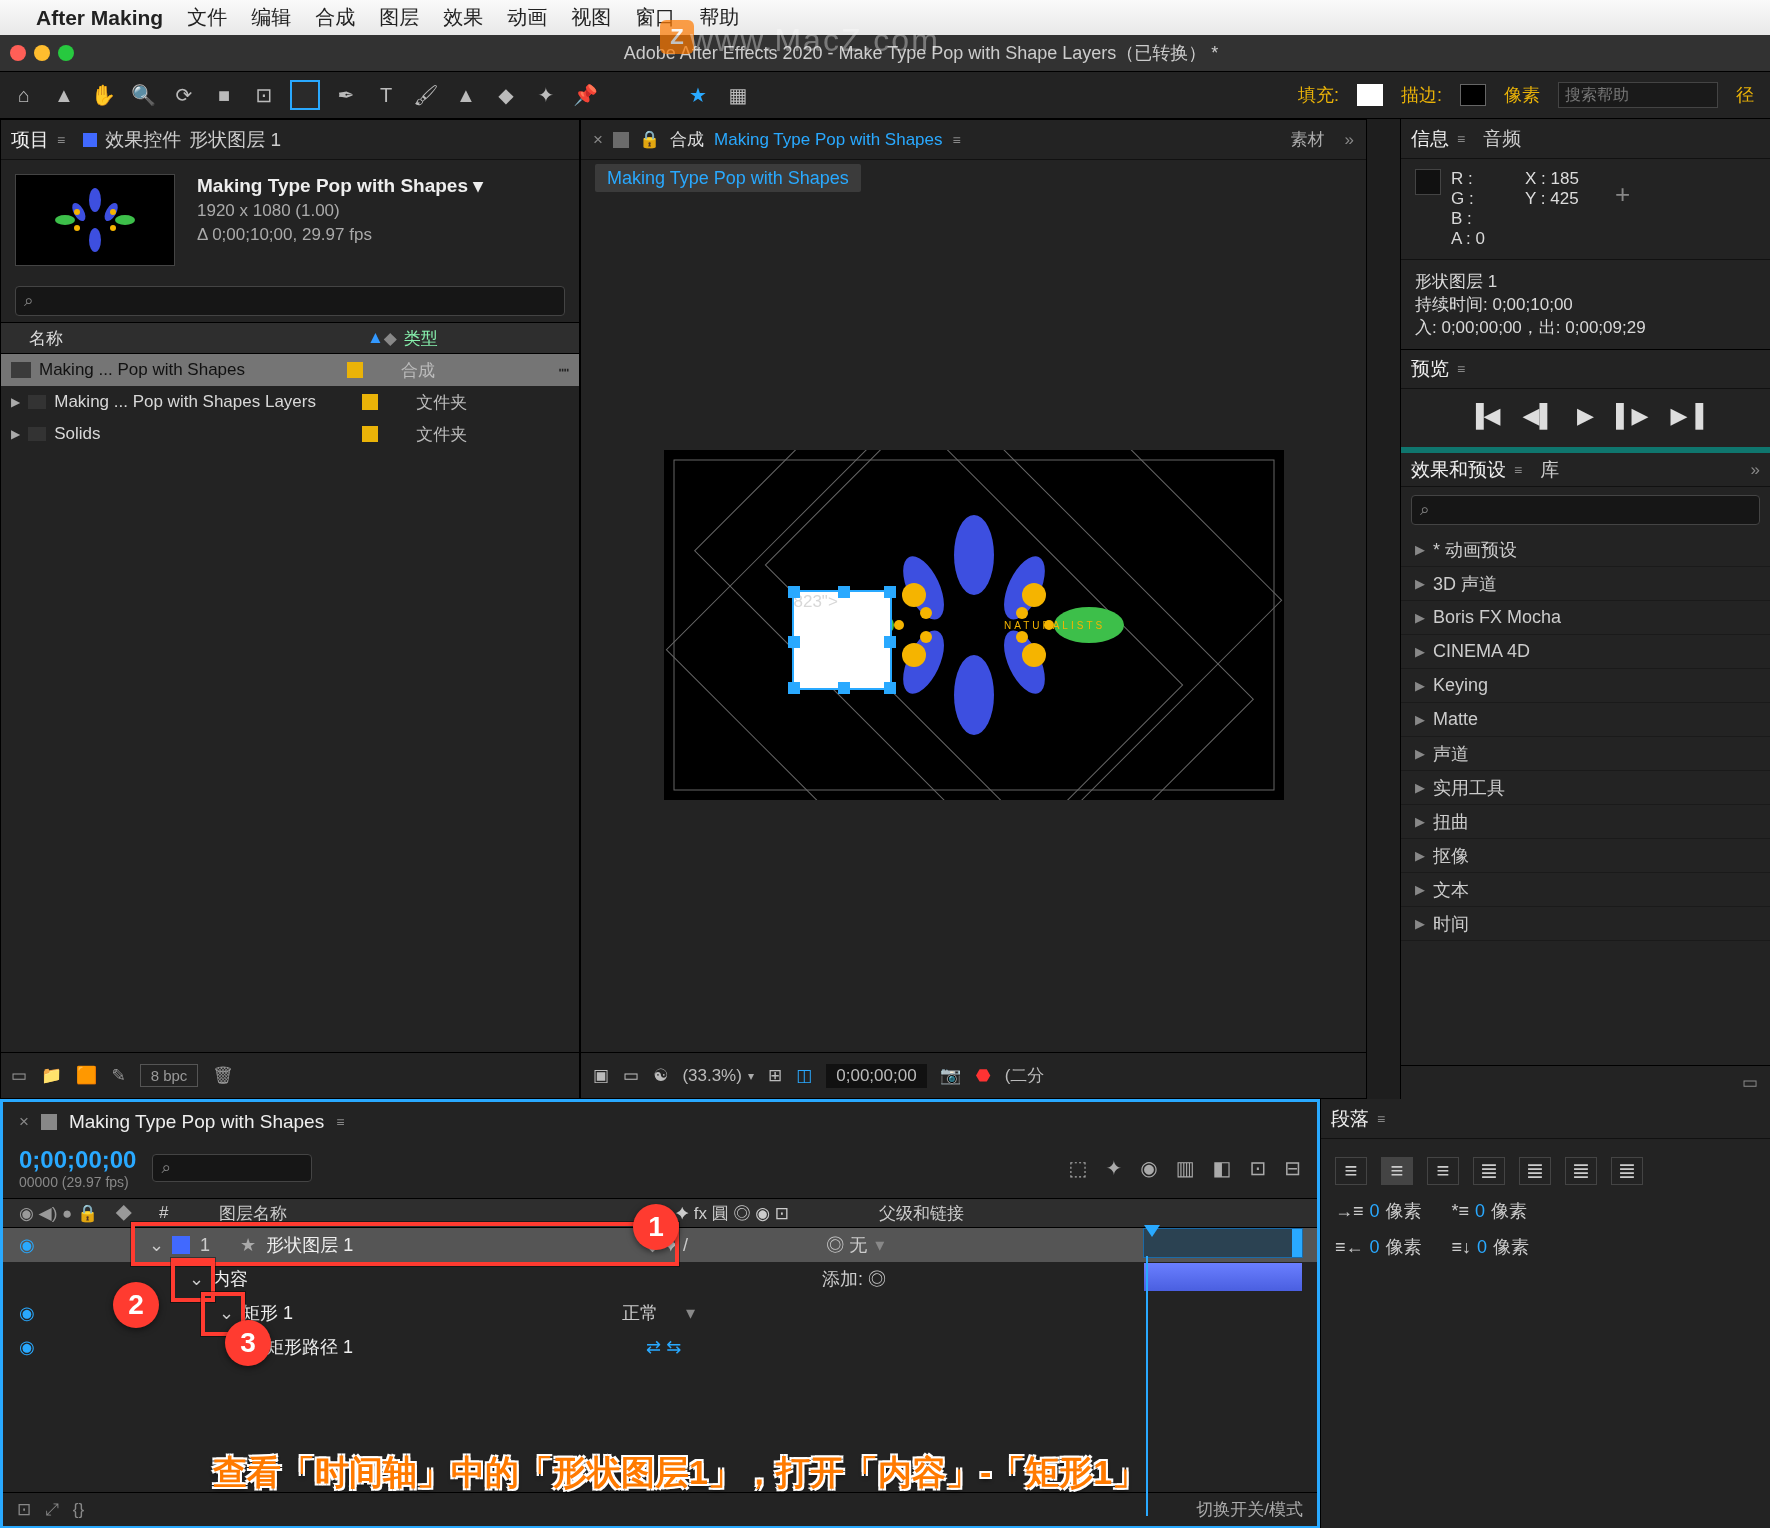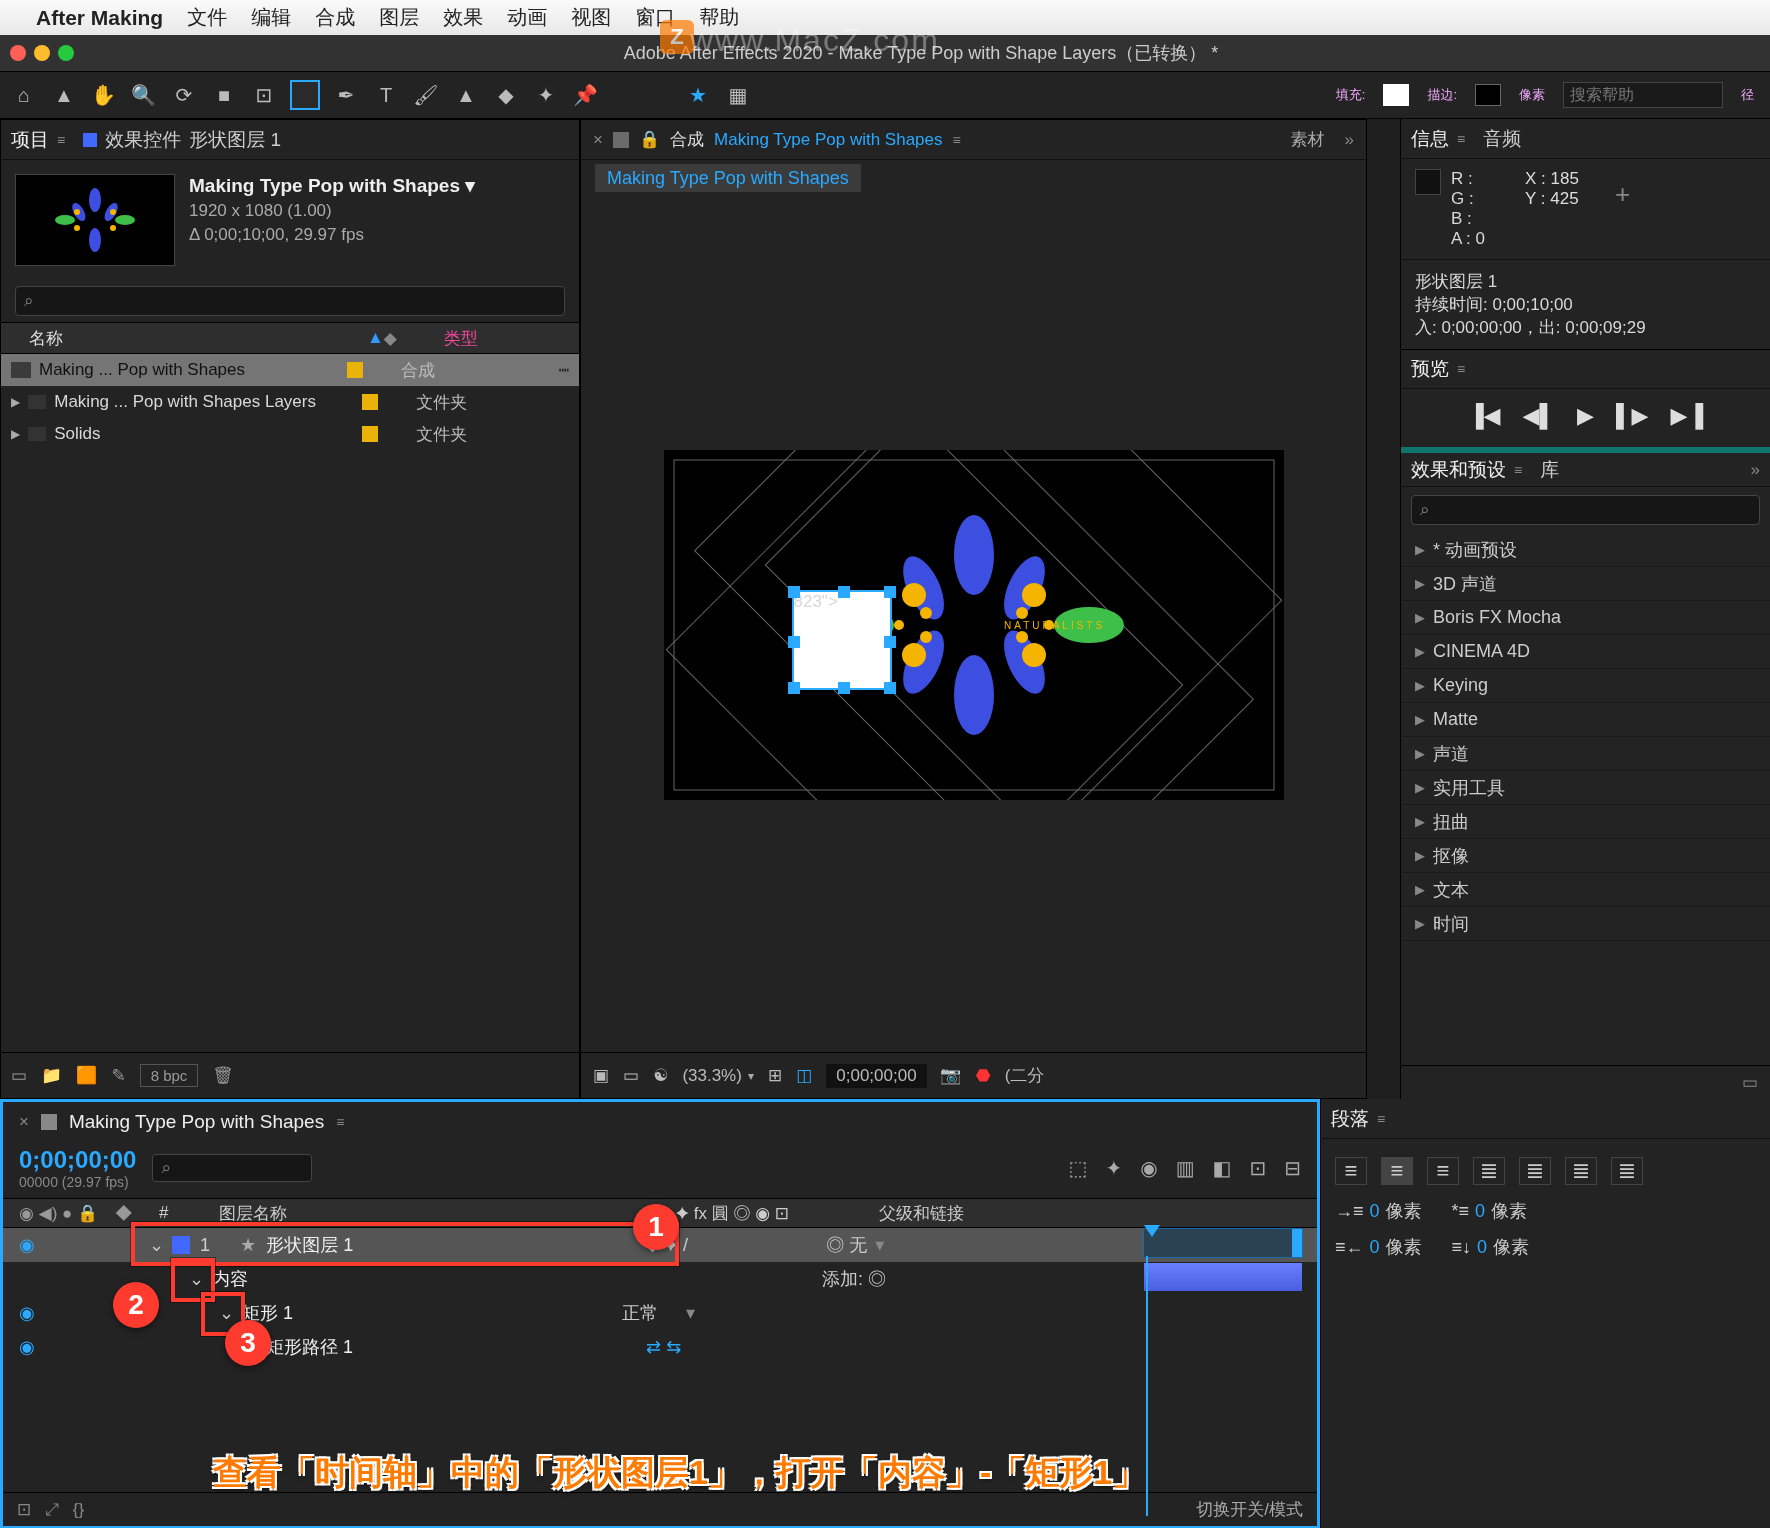--- a/index.html
+++ b/index.html
@@ -9,39 +9,39 @@
 .menubar .item { font-size: 20px; }
 .apple { font-size: 22px; }
 .titlebar { height: 36px; background: #323232; display: flex; align-items: center; padding: 0 10px; gap: 8px; }
 .dot { width: 16px; height: 16px; border-radius: 50%; }
 .dot.r{background:#ff5f57;} .dot.y{background:#ffbd2e;} .dot.g{background:#27c93f;}
 .title { flex: 1; text-align: center; color: #ccc; font-size: 18px;}
 .toolbar { height: 48px; background: #232323; border-top:1px solid #000; border-bottom:1px solid #000; display:flex; align-items:center; padding:0 10px; gap:12px; }
 .tool { width:28px; height:28px; display:flex; align-items:center; justify-content:center; color:#bbb; font-size:20px;}
 .tool.rect { width:30px;height:30px; border:2px solid #29a9ff; background:#2a2a2a;}
 .toolbar .spacer { flex:1;}
-.toolbar .txt { color:#f0abfc; font-size:13px; margin:0 6px;}
+.toolbar .txt { color:#eab308; font-size:18px; margin:0 6px;}
 .swatch { width:26px;height:22px; display:inline-block;}
 .swatch.w{background:#fff;} .swatch.b{background:#000; border:1px solid #666;}
 .searchbox { width:160px; height:26px; background:#1a1a1a; border:1px solid #444; color:#888; padding:0 6px; font-size:16px;}
 .mainrow { display:flex; height: 980px;}
 .panel { background:#232323; border:1px solid #000; display:flex; flex-direction:column;}
 .panel-tabs { height:40px; display:flex; align-items:center; padding:0 10px; gap:18px; border-bottom:1px solid #111;}
 .tab { color:#ccc; font-size:19px; display:flex; align-items:center; gap:8px;}
 .tab.active { color:#eee;}
 .hamb { color:#888; font-size:14px;}
 .left-col { width:580px; display:flex; flex-direction:column;}
-.proj-info { display:flex; gap:14px; padding:14px;}
+.proj-info { display:flex; gap:22px; padding:14px;}
 .thumb { width:160px; height:92px; background:#000; border:1px solid #444; display:flex; align-items:center; justify-content:center;}
 .thumb svg { width:140px; height:80px;}
 .proj-txt .name { font-size:19px; color:#eee; font-weight:bold;}
 .proj-txt .dim { font-size:17px; color:#aaa; margin-top:4px;}
 .search-field { margin:6px 14px; height:30px; background:#161616; border:1px solid #444; border-radius:4px; display:flex; align-items:center; padding:0 8px; color:#888;}
 .proj-head { display:flex; align-items:center; height:32px; background:#2e2e2e; border-top:1px solid #000; border-bottom:1px solid #000; padding:0 10px; font-size:17px;}
-.proj-head .col1{ width:338px; color:#ddd;} .proj-head .arrow{color:#3399ff;} .proj-head .col2{color:#ec4899; margin-left:40px;}
+.proj-head .col1{ width:338px; color:#ddd;} .proj-head .arrow{color:#3399ff;} .proj-head .col2{color:#86efac; }
 .proj-row { display:flex; align-items:center; height:32px; padding:0 10px; font-size:17px; gap:8px;}
 .proj-row.sel { background:#757575; color:#111;}
 .proj-row .chip { width:16px;height:16px; background:#eab308;}
 .proj-row .icn { width:20px;height:16px; background:#3b3b3b;}
 .proj-row .nm { width:300px;}
 .proj-row .typ { color:#bbb; margin-left:30px;}
 .left-footer { margin-top:auto; height:46px; border-top:1px solid #000; display:flex; align-items:center; padding:0 10px; gap:14px; color:#999;}
 .bpc { border:1px solid #555; padding:2px 10px; font-size:15px;}
 .center-col { flex:1; display:flex; flex-direction:column;}
 .comp-tabs { height:40px; display:flex; align-items:center; padding:0 12px; gap:10px; border-bottom:1px solid #111;}

